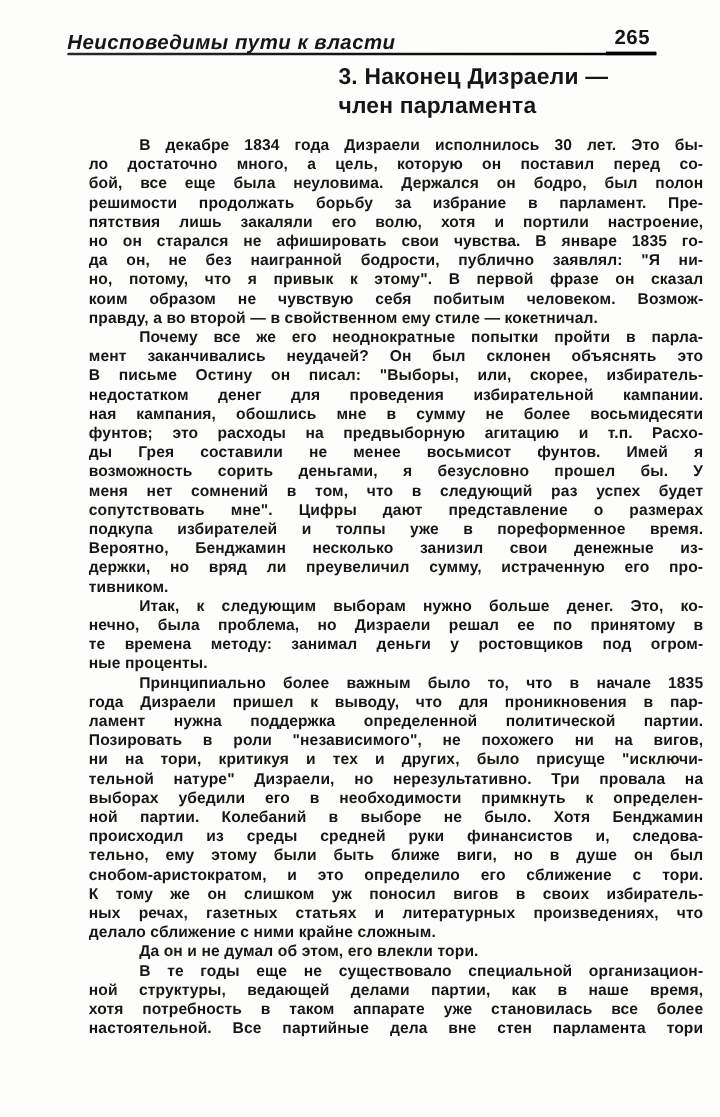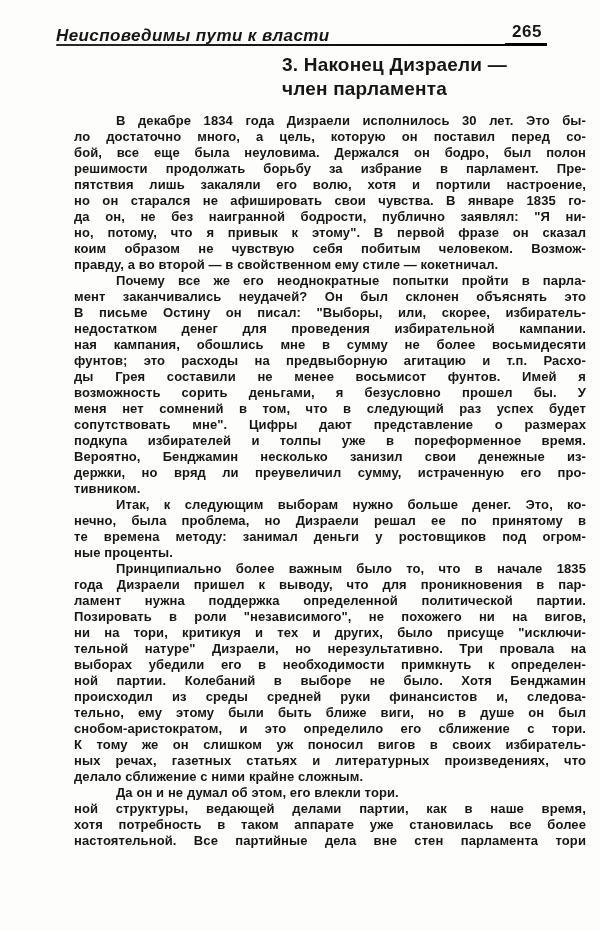--- a/index.html
+++ b/index.html
@@ -146,19 +146,20 @@
         <div class="line">тельно, ему этому были быть ближе виги, но в душе он был</div>
         <div class="line">снобом-аристократом, и это определило его сближение с тори.</div>
         <div class="line">К тому же он слишком уж поносил вигов в своих избиратель-</div>
         <div class="line">ных речах, газетных статьях и литературных произведениях, что</div>
         <div class="line end">делало сближение с ними крайне сложным.</div>
       </div>
       <div>
         <div class="line first end">Да он и не думал об этом, его влекли тори.</div>
       </div>
       <div>
+        <div class="line first">В те годы еще не существовало специальной организацион-</div>
         <div class="line">ной структуры, ведающей делами партии, как в наше время,</div>
         <div class="line">хотя потребность в таком аппарате уже становилась все более</div>
         <div class="line">настоятельной. Все партийные дела вне стен парламента тори</div>
       </div>
     </div>
 
 </div>
 
 </body></html>

